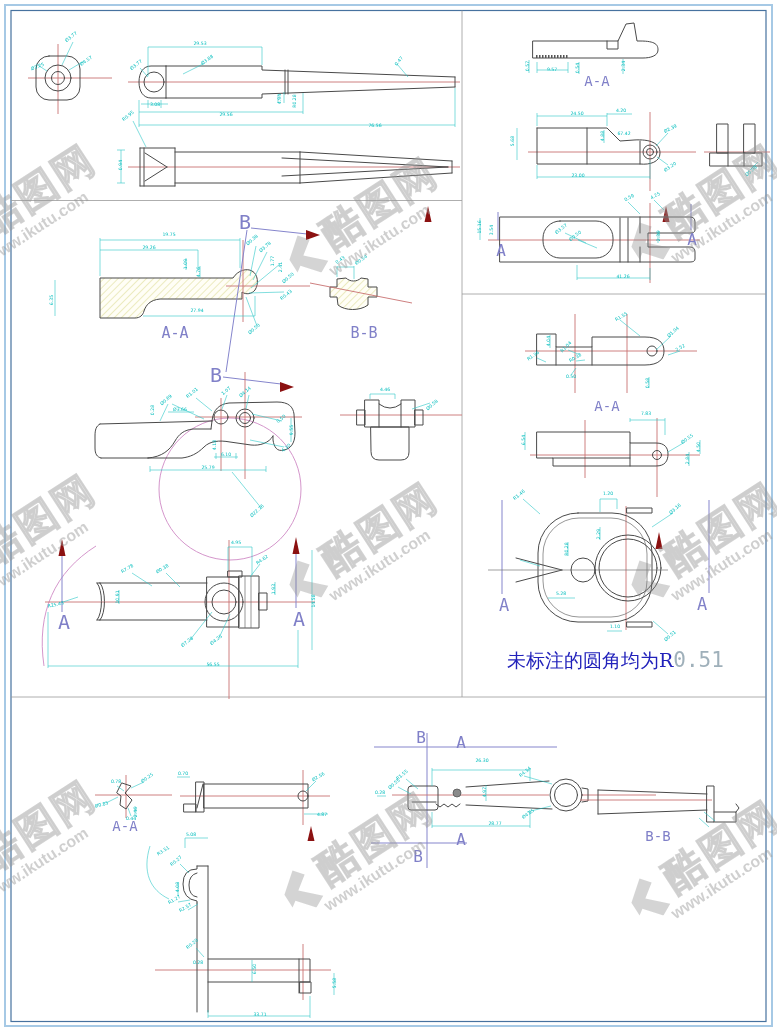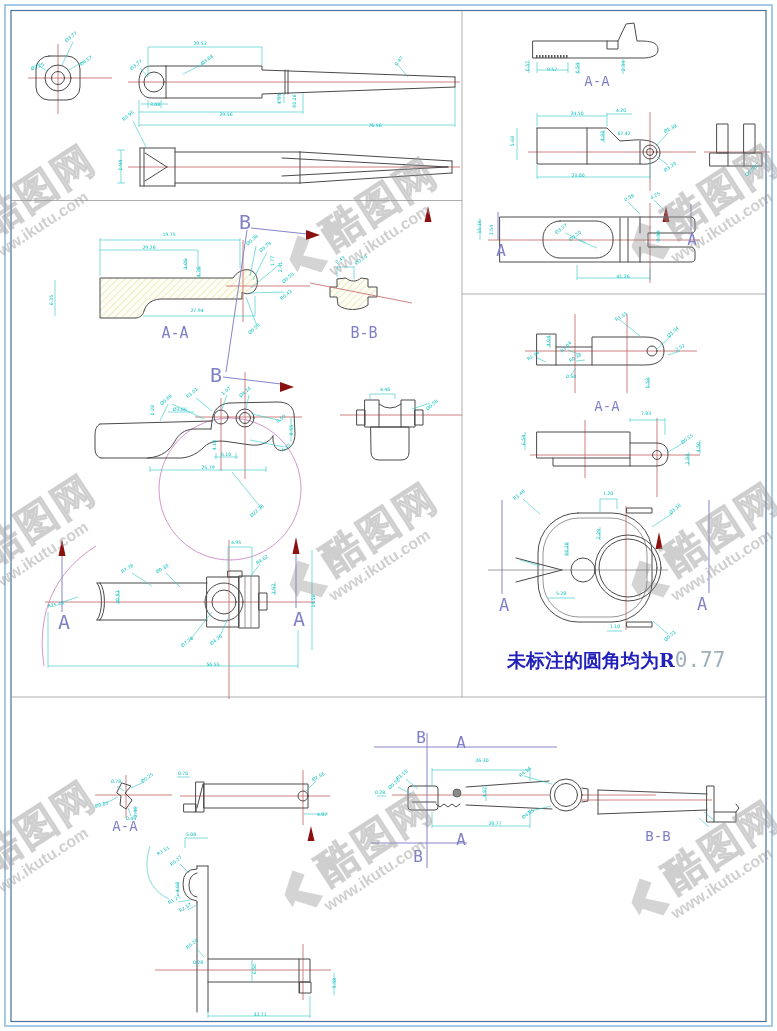--- a/index.html
+++ b/index.html
@@ -22,21 +22,21 @@
   #wm-layer{position:absolute;left:0;top:0;width:777px;height:1031px;pointer-events:none;}
   .wm{position:absolute;width:170px;height:110px;transform:rotate(-33deg);opacity:.75;}
   .wm-brand{display:block;font-size:40px;font-weight:bold;letter-spacing:3px;line-height:42px;
             color:rgba(165,165,165,.18);-webkit-text-stroke:1.3px rgba(150,150,150,.55);
             font-family:"DejaVu Sans",sans-serif;}
   .wm-url{display:block;font-size:16px;font-weight:bold;color:rgba(150,150,150,.60);
           font-family:"Liberation Sans",sans-serif;margin-top:2px;margin-left:-14px;}
   .wm-k{position:absolute;left:-44px;top:2px;}
   
   .note{position:absolute;left:507px;top:648px;white-space:nowrap;}
-  .note-cn{font-size:19px;font-weight:bold;color:#2222bb;font-family:"DejaVu Serif",serif;margin-top:43px;}
+  .note-cn{font-size:19px;font-weight:normal;color:#2222bb;font-family:"DejaVu Serif",serif;margin-top:43px;}
   .note-val{font-size:21px;color:#9fb0ba;font-family:"DejaVu Sans Mono",monospace;}
 </style>
 </head>
 <body>
 
 <div class="sheet">
 <svg width="777" height="1031" viewBox="0 0 777 1031">
   <defs>
     <pattern id="hatch" width="5" height="5" patternUnits="userSpaceOnUse" patternTransform="rotate(45)">
       <rect width="5" height="5" fill="#fffef6"></rect>
@@ -425,15 +425,15 @@
       <div class="wm" style="left: 672px; top: 808px;">
         <svg width="42" height="46" class="wm-k">
           <path d="M2,18 L22,2 L30,12 L16,22 L34,40 L22,46 L8,29 L2,33 Z" fill="rgba(128,128,128,0.45)"></path>
         </svg>
         <span class="wm-brand">酷图网</span>
         <span class="wm-url">www.ikutu.com</span>
       </div>
     </div>
 
 <div class="note">
-  <span class="note-cn">未标注的圆角均为R</span><span class="note-val">0.77</span>
+  <span class="note-cn">未标注的圆角均为R</span><span class="note-val">0.51</span>
 </div>
 </div>
 
 </body></html>

